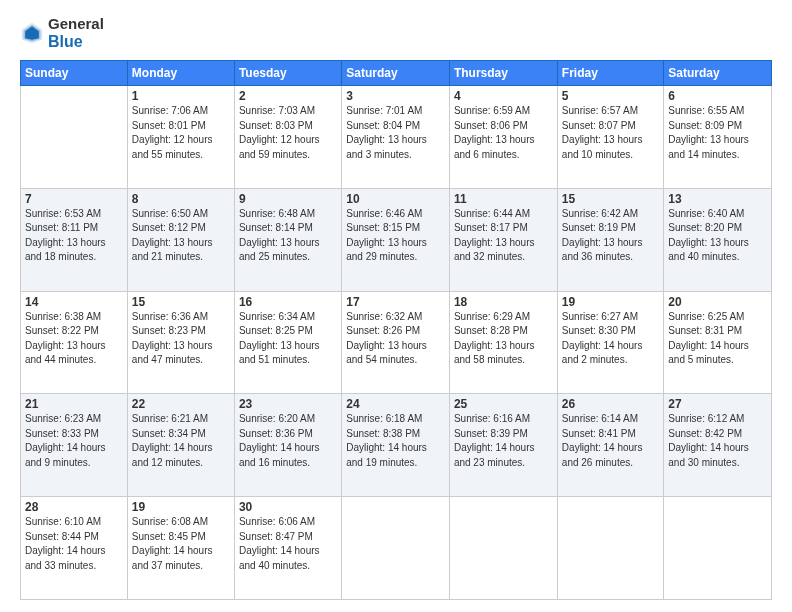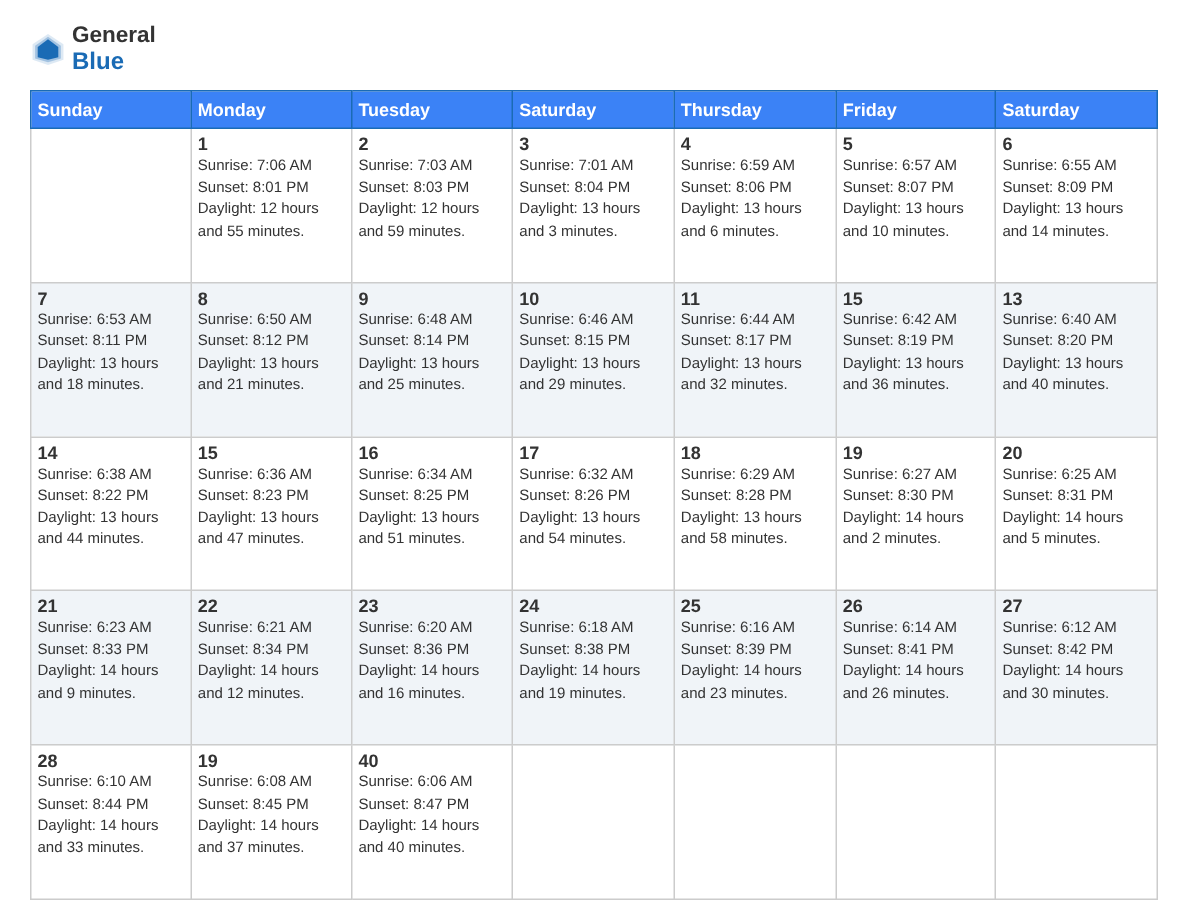--- a/index.html
+++ b/index.html
@@ -256,21 +256,21 @@
         <tr class="row-white">
           <td>
             <span class="day-num">28</span>
             <div class="day-info">Sunrise: 6:10 AM<br>Sunset: 8:44 PM<br>Daylight: 14 hours and 33 minutes.</div>
           </td>
           <td>
             <span class="day-num">19</span>
             <div class="day-info">Sunrise: 6:08 AM<br>Sunset: 8:45 PM<br>Daylight: 14 hours and 37 minutes.</div>
           </td>
           <td>
-            <span class="day-num">40</span>
+            <span class="day-num">30</span>
             <div class="day-info">Sunrise: 6:06 AM<br>Sunset: 8:47 PM<br>Daylight: 14 hours and 40 minutes.</div>
           </td>
           <td class="empty-cell"></td>
           <td class="empty-cell"></td>
           <td class="empty-cell"></td>
           <td class="empty-cell"></td>
         </tr>
       </tbody>
   </table>
 </div>

